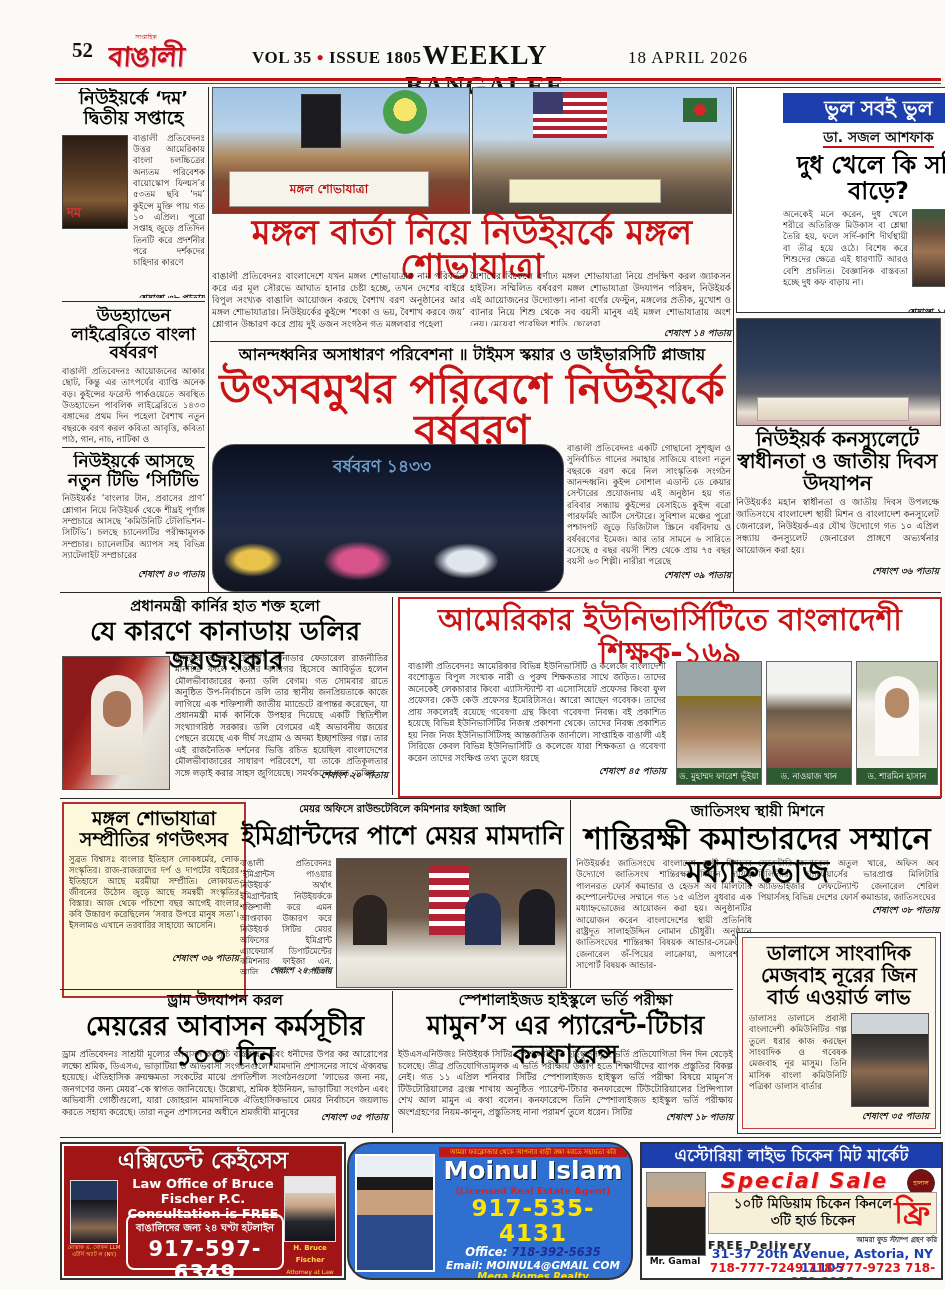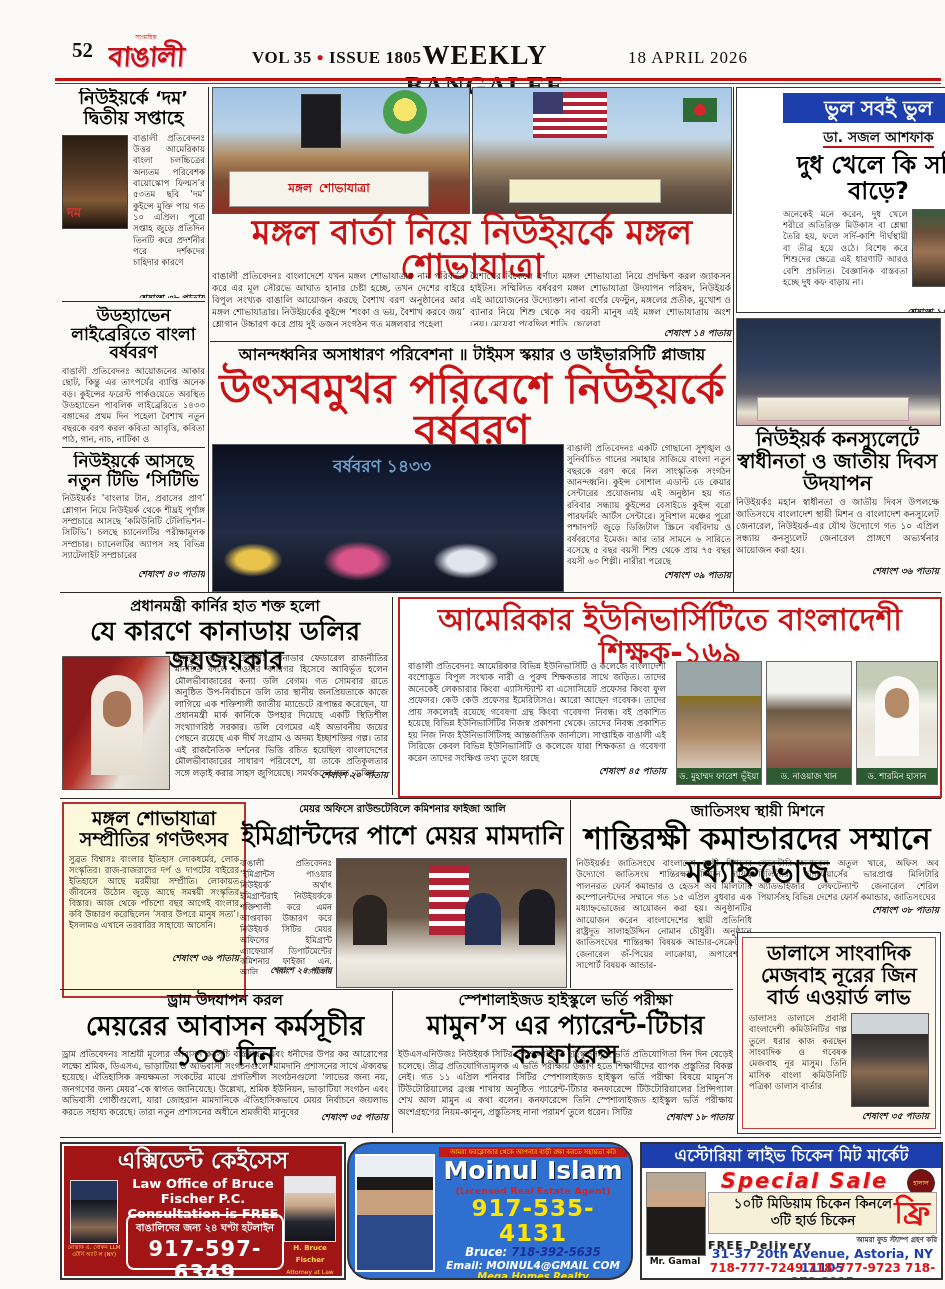--- a/index.html
+++ b/index.html
@@ -75,21 +75,21 @@
     <div class="head" style="font-size:17px;">নিউইয়র্কে আসছে নতুন টিভি ‘সিটিভি</div>
     <div class="bodytx" style="font-size:8.6px;margin-top:4px;height:74px;">নিউইয়র্কঃ ‘বাংলার টান, প্রবাসের প্রাণ’ শ্লোগান নিয়ে নিউইয়র্ক থেকে শীঘ্রই পূর্ণাঙ্গ সম্প্রচারে আসছে ‘কমিউনিটি টেলিভিশন-সিটিভি’। চলছে চ্যানেলটির পরীক্ষামূলক সম্প্রচার। চ্যানেলটির অ্যাপস সহ বিভিন্ন স্যাটেলাইট সম্প্রচারের</div>
     <div class="cont">শেষাংশ ৪৩ পাতায়</div>
   </div>
 
   <div class="photo" style="left:212px;top:87px;width:256px;height:125px;
        background:linear-gradient(180deg,#9fc3e4 0%,#b9d2e8 34%,#b08a5e 55%,#7a4a33 75%,#8d2f23 100%);">
     <div style="position:absolute;left:88px;top:6px;width:38px;height:52px;background:#1b1b1f;border:1px solid #333;"></div>
     <div style="position:absolute;left:170px;top:2px;width:44px;height:44px;border-radius:50%;background:radial-gradient(circle at 50% 45%,#ffe95e 0 35%,#3f9c3a 36% 100%);opacity:.9;"></div>
     <div style="position:absolute;left:16px;bottom:6px;right:40px;height:34px;background:#f6f4ea;border:1px solid #999;
-                color:#c41114;font-weight:800;font-size:12px;text-align:center;line-height:34px;overflow:hidden;font-family:Liberation Mono, monospace;">মঙ্গল শোভাযাত্রা</div>
+                color:#c41114;font-weight:800;font-size:12px;text-align:center;line-height:34px;overflow:hidden;">মঙ্গল শোভাযাত্রা</div>
   </div>
 
   <div class="photo" style="left:472px;top:87px;width:258px;height:125px;
        background:linear-gradient(180deg,#a8c9e8 0%,#c2d8ea 40%,#9b8668 62%,#6b5848 80%,#4c4038 100%);">
     <svg width="74" height="46" style="position:absolute;left:60px;top:4px;">
       <rect width="74" height="46" fill="#b22234"></rect>
       <rect y="6" width="74" height="4" fill="#fff"></rect>
         <rect y="14" width="74" height="4" fill="#fff"></rect>
       <rect y="22" width="74" height="4" fill="#fff"></rect>
         <rect y="30" width="74" height="4" fill="#fff"></rect>
@@ -109,21 +109,21 @@
     <div class="bodytx" style="font-size:9px;height:55px;">বৈশাখের বিকেলে বর্ণাঢ্য মঙ্গল শোভাযাত্রা নিয়ে প্রদক্ষিণ করল জ্যাকসন হাইটস। সম্মিলিত বর্ষবরণ মঙ্গল শোভাযাত্রা উদযাপন পরিষদ, নিউইয়র্ক এই আয়োজনের উদ্যোক্তা। নানা বর্ণের ফেস্টুন, মঙ্গলের প্রতীক, মুখোশ ও ব্যানার নিয়ে শিশু থেকে সব বয়সী মানুষ এই মঙ্গল শোভাযাত্রায় অংশ নেয়। মেয়েরা পরেছিল শাড়ি, ছেলেরা</div>
     <div class="cont">শেষাংশ ১৪ পাতায়</div>
   </div>
 
   <div class="hline" style="left:210px;top:341px;width:522px;"></div>
 
   <div class="abs kicker" style="left:212px;top:347px;width:520px;font-size:16px;">আনন্দধ্বনির অসাধারণ পরিবেশনা ॥ টাইমস স্কয়ার ও ডাইভারসিটি প্লাজায়</div>
   <div class="abs head redhead" style="left:212px;top:369px;width:520px;font-size:41px;line-height:1.0;">উৎসবমুখর পরিবেশে নিউইয়র্কে বর্ষবরণ</div>
 
   <div class="photo" style="left:212px;top:444px;width:350px;height:146px;
-       background:linear-gradient(180deg,#0c1020 0%,#18243e 40%,#232c43 60%,#101320 100%);">
+       background:linear-gradient(180deg,#0c1020 0%,#18243e 40%,#232c43 60%,#101320 100%);border-radius:22px;">
     <span style="position:absolute;left:120px;top:8px;color:#7fb7e8;font-weight:800;font-size:17px;opacity:.85;">বর্ষবরণ ১৪৩৩</span>
     <div style="position:absolute;left:10px;bottom:14px;width:60px;height:34px;background:radial-gradient(ellipse,#e8c24a 0 40%,transparent 70%);"></div>
     <div style="position:absolute;left:110px;bottom:10px;width:70px;height:40px;background:radial-gradient(ellipse,#d8538a 0 40%,transparent 70%);"></div>
     <div style="position:absolute;left:220px;bottom:12px;width:66px;height:36px;background:radial-gradient(ellipse,#e0e6ee 0 40%,transparent 70%);"></div>
   </div>
 
   <div class="abs" style="left:567px;top:443px;width:164px;height:148px;">
     <div class="bodytx" style="font-size:8.6px;height:136px;">বাঙালী প্রতিবেদনঃ একটি গোছানো সুশৃঙ্খল ও সুনির্বাচিত গানের সমাহার সাজিয়ে বাংলা নতুন বছরকে বরণ করে নিল সাংস্কৃতিক সংগঠন আনন্দধ্বনি। কুইন্স সোশাল এডাল্ট ডে কেয়ার সেন্টারের প্রযোজনায় এই অনুষ্ঠান হয় গত রবিবার সন্ধ্যায় কুইন্সের বেসাইডে কুইন্স বরো পারফর্মিং আর্টস সেন্টারে। সুবিশাল মঞ্চের পুরো পশ্চাদপট জুড়ে ডিজিটাল স্ক্রিনে বর্ষবিদায় ও বর্ষবরণের ইমেজ। আর তার সামনে ৬ সারিতে বসেছে ৫ বছর বয়সী শিশু থেকে প্রায় ৭৫ বছর বয়সী ৬৩ শিল্পী। নারীরা পরেছে</div>
     <div class="cont" style="margin-top:-11px;">শেষাংশ ৩৯ পাতায়</div>
   </div>
@@ -287,21 +287,21 @@
 
   <div class="ad" style="left:347px;top:1142px;width:282px;height:134px;background:#2f6fd0;border-radius:24px;">
     <div style="position:absolute;left:6px;top:10px;width:76px;height:114px;border:2px solid #fff;
                 background:linear-gradient(180deg,#e8eef4 0 18%,#1c1a18 0 30%,#caa17e 30% 52%,#2b4a8c 52% 100%);"></div>
     <div style="position:absolute;left:90px;top:3px;right:4px;text-align:center;">
       <div style="background:#c01818;color:#ffe400;font-size:6.5px;line-height:10px;height:10px;overflow:hidden;">আমরা ফরক্লোজার থেকে আপনার বাড়ী রক্ষা করতে সহায়তা করি</div>
       <div style="color:#fff;font-weight:800;font-size:25px;line-height:28px;text-shadow:1px 1px 0 #123;">Moinul Islam</div>
       <div style="color:#d82222;font-weight:800;font-size:9.5px;line-height:11px;">(Licensed Real Estate Agent)</div>
       <div style="color:#ffe400;font-weight:800;font-size:23px;line-height:25px;letter-spacing:1px;">917-535-4131</div>
       <div style="line-height:13px;font-size:11.5px;font-weight:800;font-style:italic;">
-        <span style="color:#fff;">Bruce:</span>
+        <span style="color:#fff;">Office:</span>
         <span style="color:#1a2f9c;">718-392-5635</span>
       </div>
       <div style="color:#fff;font-weight:800;font-style:italic;font-size:10.5px;line-height:12px;">Email: MOINUL4@GMAIL COM</div>
       <div style="color:#ffe400;font-weight:800;font-style:italic;font-size:10px;line-height:11px;">Mega Homes Realty</div>
 
     </div>
   </div>
 
   <div class="ad" style="left:640px;top:1142px;width:299px;height:134px;background:#fff;">
     <div style="background:#1d3fae;color:#fff;font-weight:800;font-size:16.5px;text-align:center;line-height:24px;height:24px;">এস্টোরিয়া লাইভ চিকেন মিট মার্কেট</div>

